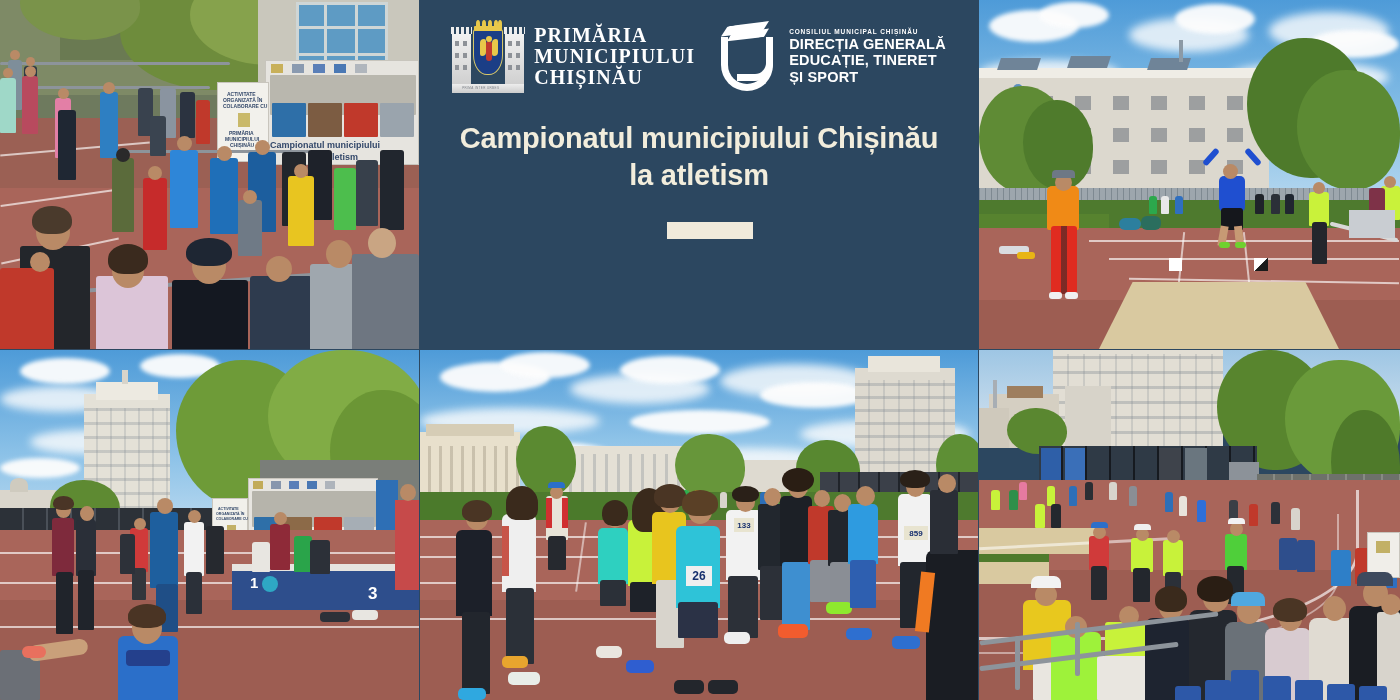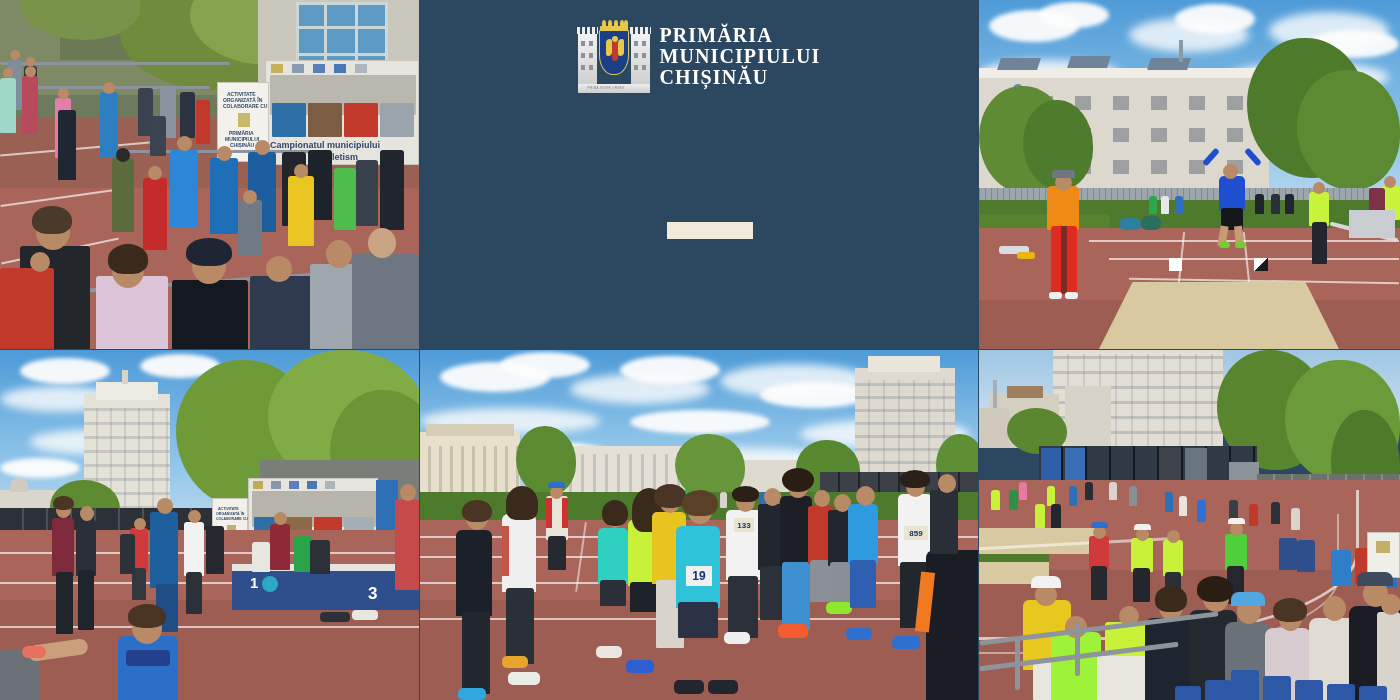--- a/index.html
+++ b/index.html
@@ -554,21 +554,21 @@
 
       <div class="p" style="left:232px;top:162px;width:34px;height:72px;background:#E8C51E;border-radius:5px 5px 0 0;"></div>
       <div class="head" style="left:240px;top:142px;width:20px;height:21px;"></div>
       <div class="hair" style="left:234px;top:134px;width:32px;height:24px;background:#4A3524;"></div>
       <div class="p" style="left:236px;top:230px;width:28px;height:68px;background:#D8D4CC;"></div>
 
       <div class="p" style="left:256px;top:176px;width:44px;height:82px;background:#2EC3D8;border-radius:6px 6px 0 0;"></div>
       <div class="head" style="left:268px;top:148px;width:24px;height:26px;"></div>
       <div class="hair" style="left:262px;top:140px;width:36px;height:26px;background:#5A4026;"></div>
       <div style="position:absolute;left:266px;top:216px;width:26px;height:20px;background:#EFEFEF;
-                  display:flex;align-items:center;justify-content:center;font-size:12px;font-weight:bold;color:#17306E;">19</div>
+                  display:flex;align-items:center;justify-content:center;font-size:12px;font-weight:bold;color:#17306E;">26</div>
       <div class="p" style="left:258px;top:252px;width:40px;height:36px;background:#2B3246;"></div>
       <div style="position:absolute;left:254px;top:330px;width:30px;height:14px;background:#23262C;border-radius:5px;"></div>
       <div style="position:absolute;left:288px;top:330px;width:30px;height:14px;background:#23262C;border-radius:5px;"></div>
 
       <div class="p" style="left:306px;top:160px;width:36px;height:70px;background:#F2F2F2;border-radius:5px 5px 0 0;"></div>
       <div class="head" style="left:316px;top:142px;width:19px;height:20px;"></div>
       <div class="hair" style="left:312px;top:136px;width:27px;height:16px;background:#2A2018;"></div>
       <div style="position:absolute;left:314px;top:168px;width:20px;height:14px;background:#E8E4D0;
                   font-size:8px;font-weight:bold;color:#17306E;display:flex;align-items:center;justify-content:center;">133</div>
       <div class="p" style="left:308px;top:226px;width:30px;height:62px;background:#2C3038;"></div>
@@ -788,20 +788,40 @@
             <span>PRIMA INTER URBES</span>
           </div>
         </div>
         <div class="primaria-txt">
           <div>PRIMĂRIA</div>
           <div>MUNICIPIULUI</div>
           <div>CHIȘINĂU</div>
         </div>
       </div>
 
+      <div class="logo-block">
+        <div class="dg-mark">
+          <div class="dg-cap">
+            <div class="board"></div>
+            <div class="board2"></div>
+          </div>
+          <div class="dg-u"></div>
+          <div class="dg-u2"></div>
+        </div>
+        <div class="dg-txt">
+          <div class="dg-small">CONSILIUL MUNICIPAL CHIȘINĂU</div>
+          <div class="dg-big">DIRECȚIA GENERALĂ</div>
+          <div class="dg-big">EDUCAȚIE, TINERET</div>
+          <div class="dg-big">ȘI SPORT</div>
+        </div>
+      </div>
 
     </div>
 
+    <div id="event-title">
+      <div>Campionatul municipiului Chișinău</div>
+      <div>la atletism</div>
+    </div>
   </div>
 
   <div id="title-divider"></div>
 
 </div>
 
 </body></html>

